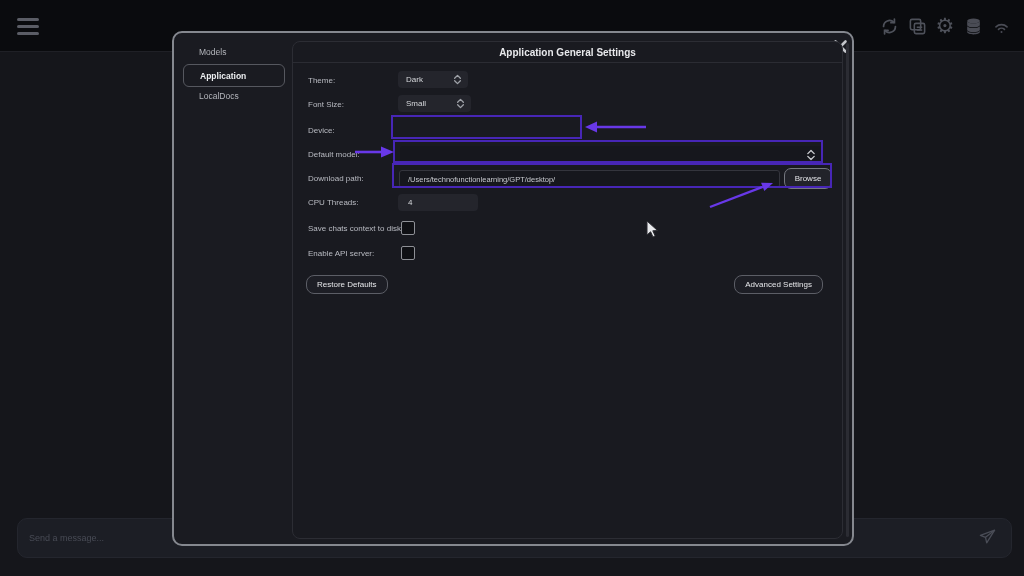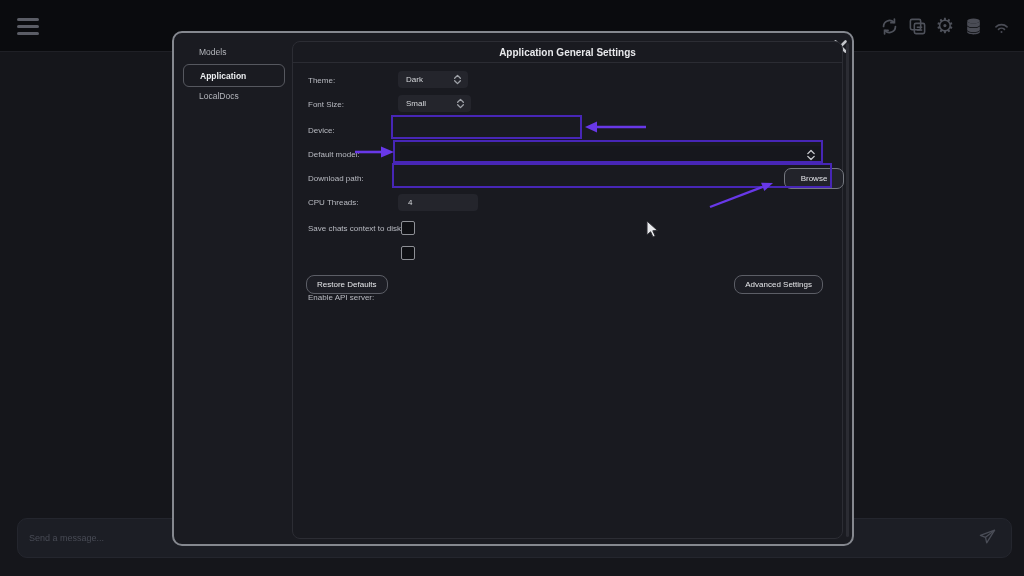--- a/index.html
+++ b/index.html
@@ -59,21 +59,21 @@
   .drop-device span{ font-size:8px; color:#d6d8dc; margin-left:10px; flex:1; text-align:left; }
   .drop-device .updown{ margin-right:8px; }
   .drop-model{ position:absolute; left:107px; top:104px; width:423px; height:18px;
     background:#16171d; border:none; border-radius:3px; display:flex; align-items:center; cursor:pointer; }
   .drop-model span{ flex:1; }
   .drop-model .updown{ margin-right:7px; }
   .path-input{ position:absolute; left:106px; top:128px; width:381px; height:18px;
     background:#16171d; border:1px solid #34353d; border-radius:3px;
     font-size:7.5px; color:#c7c9ce; padding-left:8px; outline:none;
     font-family:"Liberation Sans",sans-serif; }
-  .browse-btn{ position:absolute; left:491px; top:126px; width:60px; height:21px;
+  .browse-btn{ position:absolute; left:491px; top:126px; width:48px; height:21px;
     background:#22232a; border:1px solid #757880; border-radius:7px;
     font-size:8px; color:#e3e4e8; cursor:pointer; font-family:"Liberation Sans",sans-serif; }
   .threads-input{ position:absolute; left:105px; top:152px; width:80px; height:17px;
     background:#24252c; border:none; border-radius:4px; font-size:8px; color:#d6d8dc;
     padding-left:10px; outline:none; font-family:"Liberation Sans",sans-serif; }
   .checkbox{ position:absolute; left:108px; width:14px; height:14px;
     background:#0f1014; border:1px solid #8e9096; border-radius:2px; cursor:pointer; }
   .ghost-btn{ position:absolute; height:19px; background:#1d1e25; border:1px solid #5c5e66;
     border-radius:8px; font-size:8px; color:#e6e7ea; padding:0 10px; cursor:pointer;
     font-family:"Liberation Sans",sans-serif; }
@@ -186,29 +186,30 @@
       <div class="lbl" style="top:108px;">Default model:</div>
       <div class="drop-model">
         <span></span>
         <svg class="updown" width="10" height="12" viewBox="0 0 11 13" fill="none" stroke="#c8cace" stroke-width="1.5" stroke-linecap="round" stroke-linejoin="round">
           <polyline points="2,5 5.5,1.5 9,5"></polyline>
             <polyline points="2,8 5.5,11.5 9,8"></polyline>
         </svg>
       </div>
 
       <div class="lbl" style="top:132px;">Download path:</div>
+      <input class="path-input" value="/Users/technofunctionlearning/GPT/desktop/" style="">
       <button class="browse-btn">Browse</button>
 
       <div class="lbl" style="top:156px;">CPU Threads:</div>
       <input class="threads-input" value="4" style="">
 
       <div class="lbl" style="top:182px;">Save chats context to disk:</div>
       <div class="checkbox" style="top:179px;"></div>
 
-      <div class="lbl" style="top:207px;margin-top:44px;">Enable API server:</div>
+      <div class="lbl" style="top:207px;">Enable API server:</div>
       <div class="checkbox" style="top:204px;"></div>
 
       <button class="ghost-btn" style="left:13px; top:233px;">Restore Defaults</button>
       <button class="ghost-btn" style="right:19px; top:233px;">Advanced Settings</button>
     </div>
   </div>
 
   <div class="ann-box" style="left:391px; top:115px; width:191px; height:24px;"></div>
   <svg class="ann" style="left:584px; top:120px;" width="66" height="14">
     <line x1="62" y1="7" x2="11" y2="7" stroke="#6838e8" stroke-width="2.6"></line>

